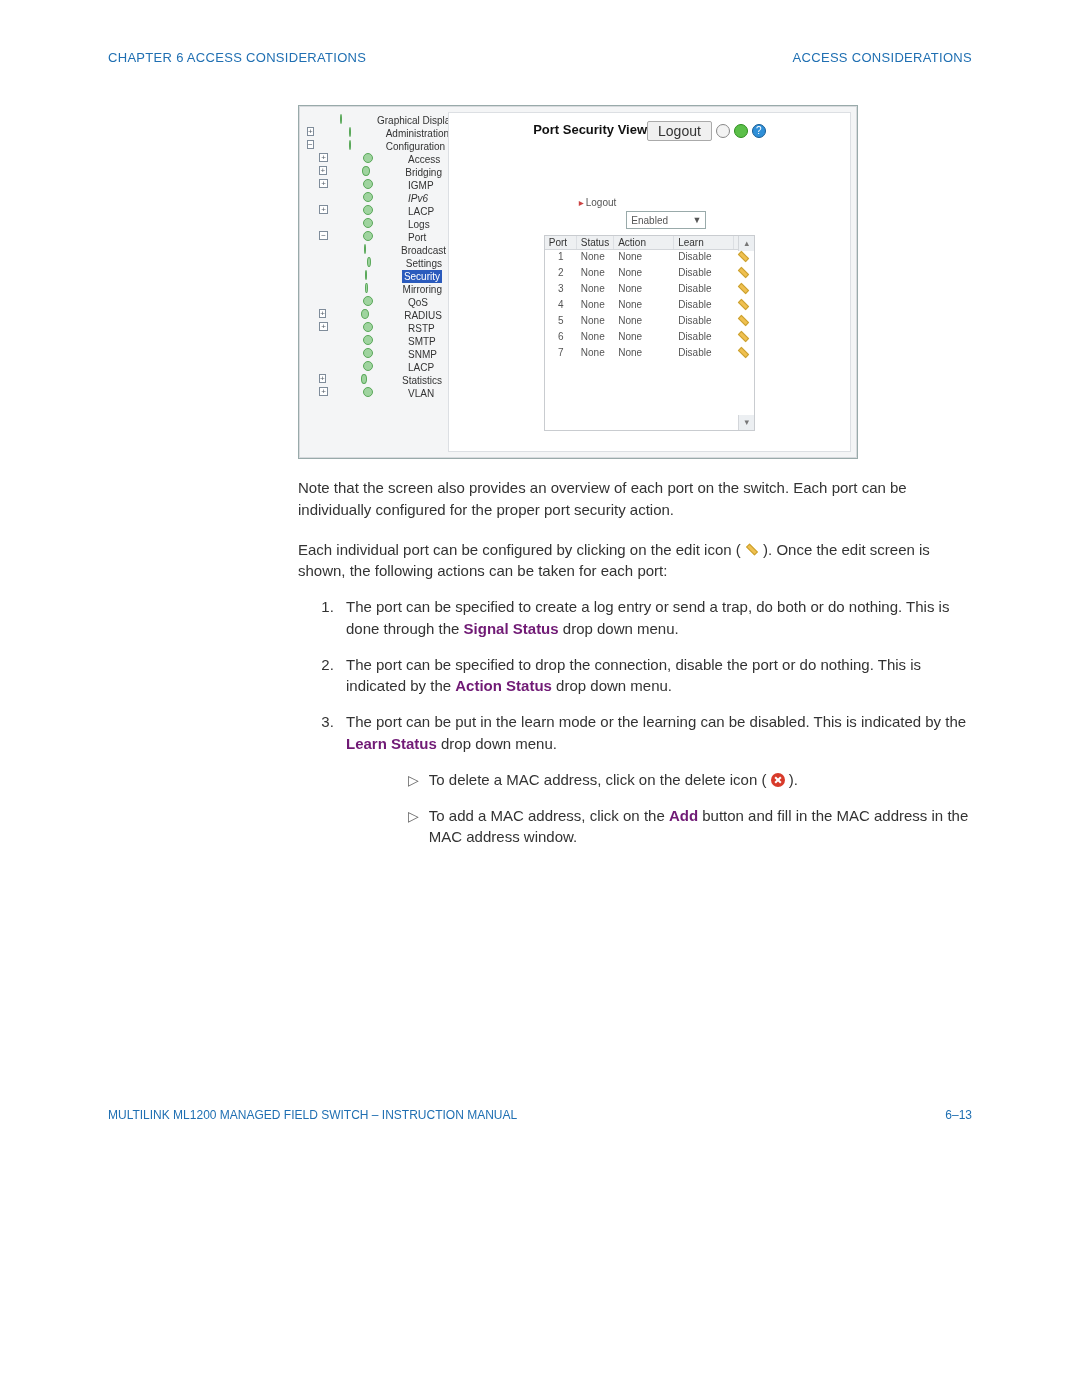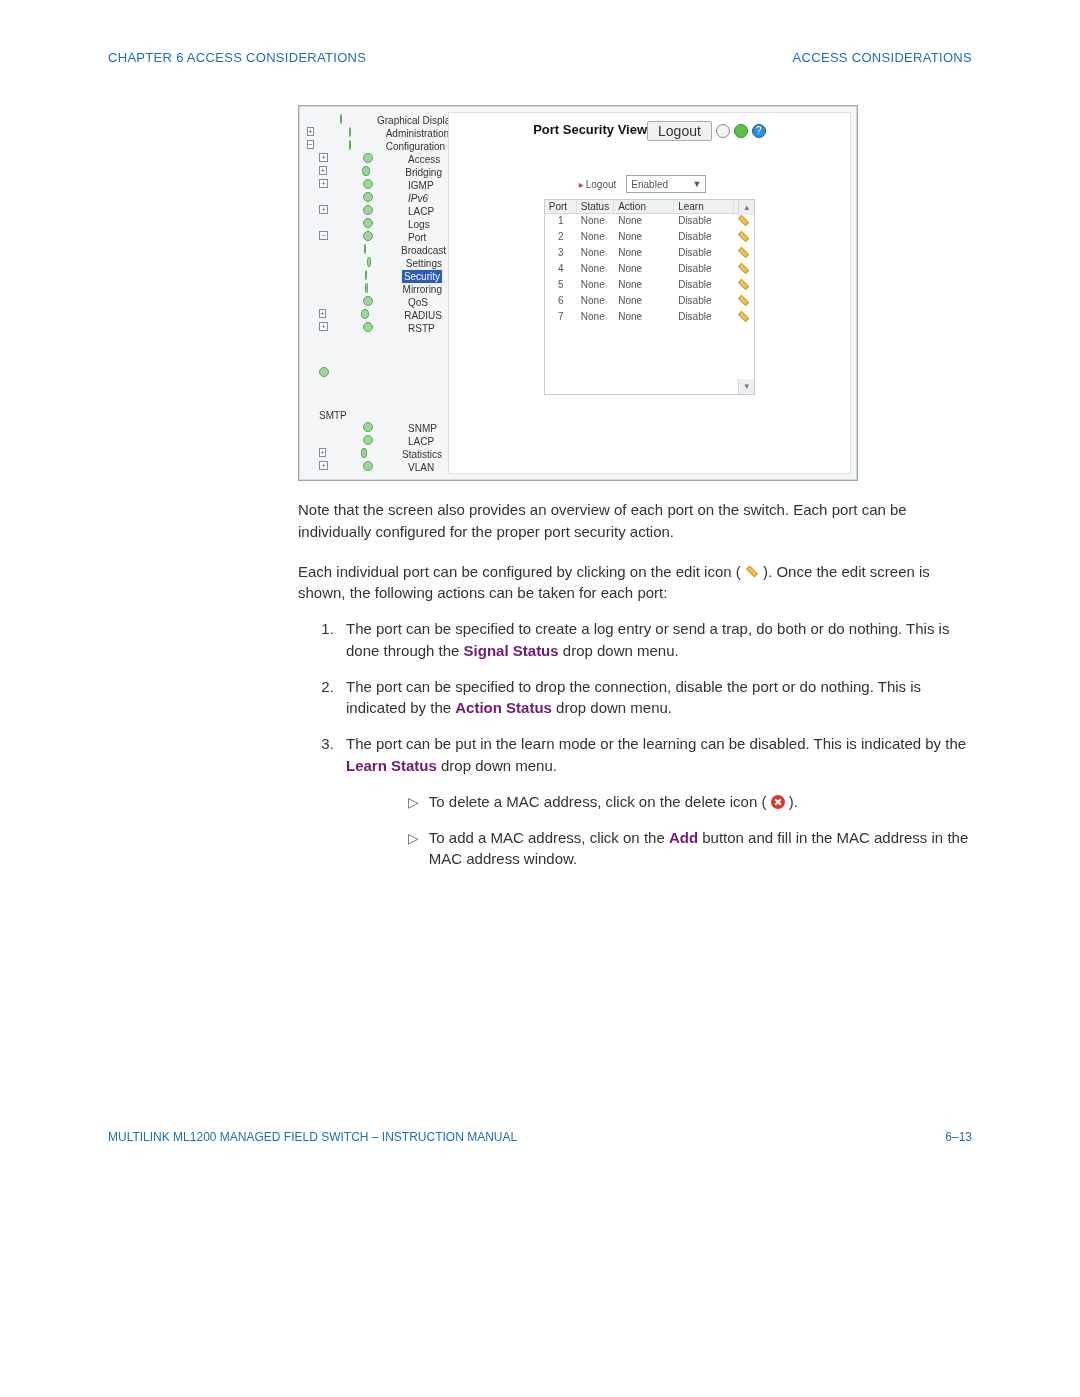--- a/index.html
+++ b/index.html
@@ -96,21 +96,21 @@
   .ic-refresh { background:#5bbf49; border:1px solid #2e8f1f; }
   .ic-help { background:#2f8fd8; border:1px solid #175c94; color:#fff; font-size:10px; text-align:center; line-height:12px; }
 
   .status-row {
     display:flex; justify-content:flex-end; align-items:center; gap:10px;
     font-size:10px; color:#555; margin: 34px 14px 6px 0;
   }
   .status-row .arrow { color:#c44; margin-right:2px; }
   .status-select {
     font-size:10px; border:1px solid #9aa; background:#fff; padding:0 4px;
-    height:16px; display:flex; align-items:center; width:70px; justify-content:space-between;
+    height:16px; display:flex; align-items:center; width:70px; justify-content:space-between;margin-top:36px;
   }
   .status-select .caret { font-size:9px; color:#555; }
 
   .grid-wrap {
     border:1px solid #c9ccd0;
     font-size:10px; color:#555;
     position: relative;
   }
   .grid-head, .grid-row { display:grid; grid-template-columns: 32px 1fr 60px 60px 20px; }
   .grid-head { background:#eef0f2; border-bottom:1px solid #d3d6da; }
@@ -257,21 +257,21 @@
           <div class="tree-row" style="padding-left: 12px;">
             <span class="exp plus"></span>
             <span class="bullet"></span>
             <span class="tree-label">RADIUS</span>
           </div>
           <div class="tree-row" style="padding-left: 12px;">
             <span class="exp plus"></span>
             <span class="bullet"></span>
             <span class="tree-label">RSTP</span>
           </div>
-          <div class="tree-row" style="padding-left: 12px; flex-direction: column;">
+          <div class="tree-row" style="padding-left: 12px;">
             <span class="noexp"></span>
             <span class="bullet"></span>
             <span class="tree-label">SMTP</span>
           </div>
           <div class="tree-row" style="padding-left: 12px;">
             <span class="noexp"></span>
             <span class="bullet"></span>
             <span class="tree-label">SNMP</span>
           </div>
           <div class="tree-row" style="padding-left: 12px;">

